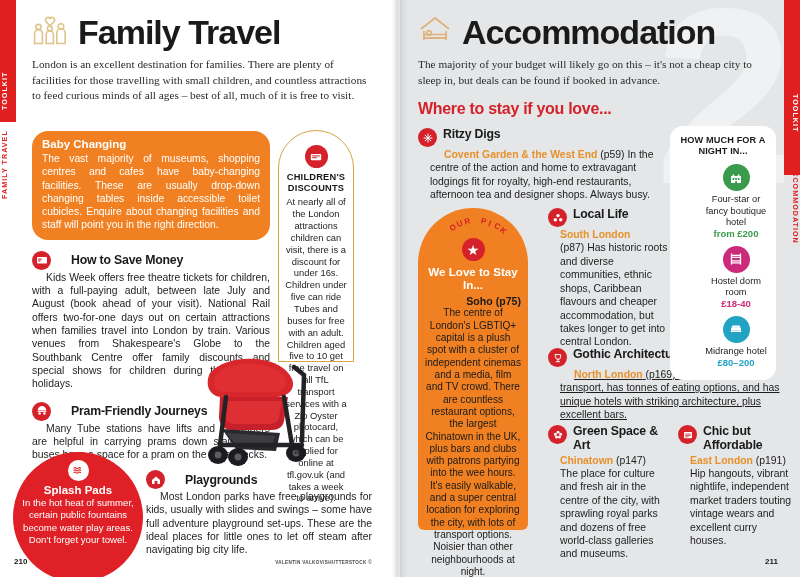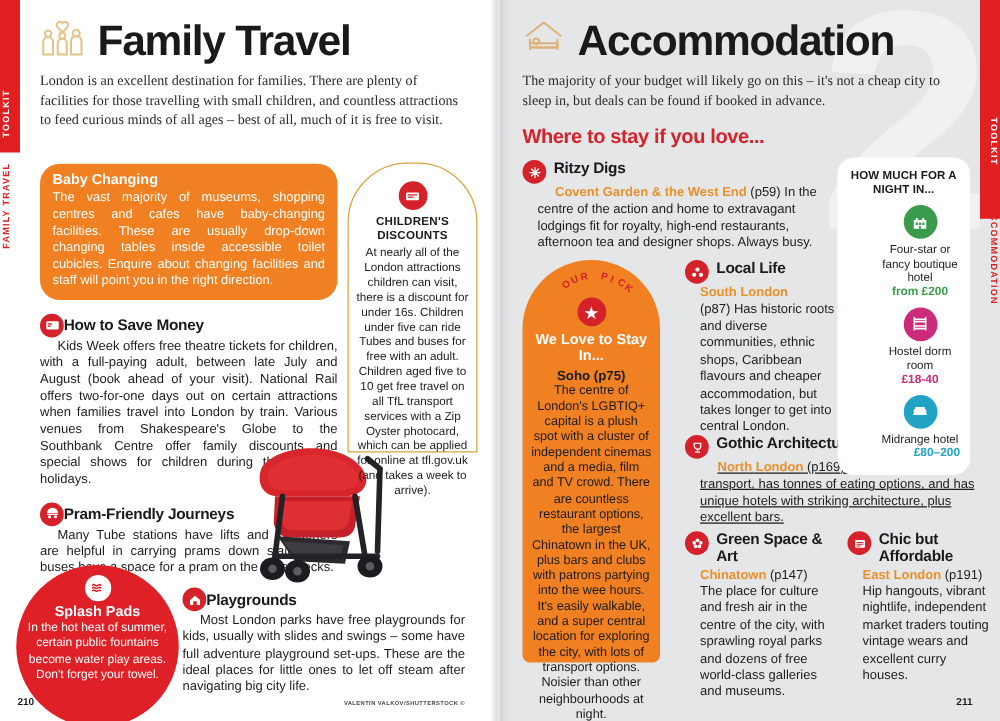--- a/index.html
+++ b/index.html
@@ -60,21 +60,21 @@
   .L-col{position:absolute;left:32px;top:131px;width:238px;}
 
   .orangebox{
     background:#f08021;border-radius:16px;color:#ffffff;
     padding:7px 10px 8px 10px;
   }
   .orangebox h3{margin:0 0 2px 0;font-size:11.5px;font-weight:700;}
   .orangebox p{margin:0;font-size:10.3px;line-height:1.29;text-align:justify;}
 
   .entry{margin-top:11px;position:relative;padding-left:0;}
-  .entry .row{display:flex;align-items:center;gap:0;}
+  .entry .row{display:flex;align-items:center;gap:20px;}
   .entry h3{margin:0;font-size:12.3px;font-weight:700;color:#1a1a1a;letter-spacing:-0.2px;}
   .entry p{margin:1px 0 0 0;font-size:10.4px;line-height:1.28;color:#1d1d1d;text-align:justify;}
   .entry p.ind{text-indent:14px;}
 
   .cicon{
     width:19px;height:19px;border-radius:50%;background:#d4212a;
     flex:0 0 19px;display:flex;align-items:center;justify-content:center;
   }
   .cicon svg{display:block;}
 
@@ -96,21 +96,21 @@
 
   
   .playgrounds{position:absolute;left:146px;top:470px;width:226px;}
   .credit{
     margin-top:3px;text-align:right;font-size:4.6px;letter-spacing:0.35px;
     color:#4a4a4a;font-weight:700;
   }
 
   
   .teardrop{
-    position:absolute;left:278px;top:130px;width:104px;height:232px;
+    position:absolute;left:278px;top:130px;width:76px;height:232px;
     border:1.1px solid #d9a441;border-radius:48px 48px 0 0;
     background:#ffffff;box-sizing:border-box;padding:14px 5px 0 5px;
     text-align:center;
   }
   .teardrop .tdicon{
     width:23px;height:23px;border-radius:50%;background:#d4212a;
     margin:0 auto 4px auto;display:flex;align-items:center;justify-content:center;
   }
   .teardrop h4{margin:0 0 3px 0;font-size:9.3px;font-weight:700;color:#1a1a1a;line-height:1.15;letter-spacing:0.2px;}
   .teardrop p{margin:0;font-size:9.4px;line-height:1.26;color:#1d1d1d;}
@@ -140,21 +140,21 @@
   .ourpick .arc span{
     position:absolute;font-size:8px;font-weight:700;color:#d4212a;
     letter-spacing:0;transform-origin:50% 46px;left:50%;top:2px;
   }
   .ourpick .star{
     width:23px;height:23px;border-radius:50%;background:#d4212a;
     margin:0 auto 4px auto;display:flex;align-items:center;justify-content:center;
     color:#fff;font-size:14px;line-height:1;
   }
   .ourpick h4{margin:0;font-size:11.6px;font-weight:700;color:#ffffff;line-height:1.14;}
-  .ourpick h5{margin:4px 0 0 0;font-size:10.6px;font-weight:700;color:#1a1a1a;}
+  .ourpick h5{margin:4px 0 0 0;font-size:10.6px;font-weight:700;color:#1a1a1a;text-align:right;}
   .ourpick p{margin:0;font-size:10.1px;line-height:1.22;color:#1a1a1a;}
 
   
   .pricecard{
     position:absolute;left:270px;top:126px;width:106px;
     background:#ffffff;border-radius:13px;padding:9px 8px 11px 8px;
     box-sizing:border-box;text-align:center;z-index:3;
   }
   .pricecard h4{margin:0 0 7px 0;font-size:9.2px;font-weight:700;color:#1a1a1a;line-height:1.22;letter-spacing:0.1px;}
   .prow{margin-bottom:6px;margin-left:26px;}
@@ -508,21 +508,21 @@
         <div class="pic" style="background:#22a3c4;">
           <svg width="16" height="16" viewBox="0 0 16 16">
               <g fill="#fff">
                 <rect x="3" y="6.2" width="10" height="3.3" rx="1.2"></rect>
                 <rect x="2.6" y="9.4" width="10.8" height="1.5" rx="0.5"></rect>
                 <rect x="4" y="4.6" width="8" height="1.6" rx="0.7"></rect>
               </g>
             </svg>
         </div>
         <div class="plabel">Midrange hotel</div>
-        <div class="pprice" style="color:#22a3c4;text-align:right;">£80–200</div>
+        <div class="pprice" style="color:#22a3c4;">£80–200</div>
       </div>
     </div>
 
     <div class="folio folio-r">211</div>
   </div>
 
   <div class="gutter"></div>
 </div>
 
 </body></html>

